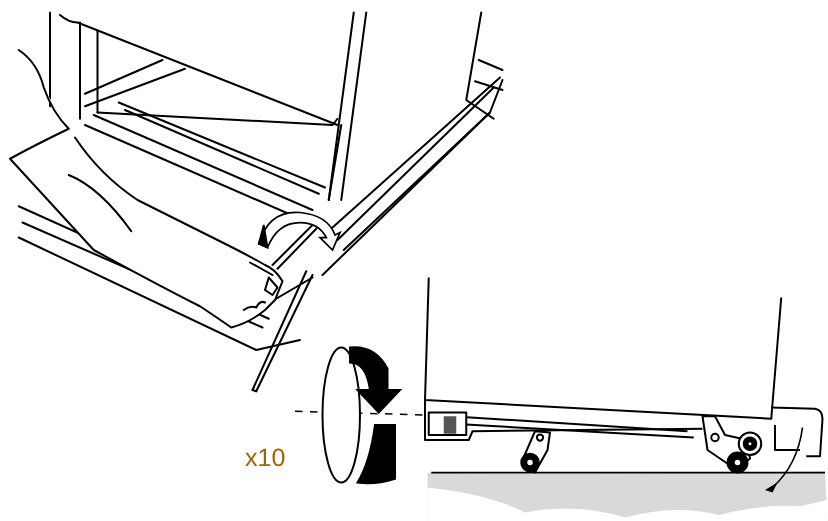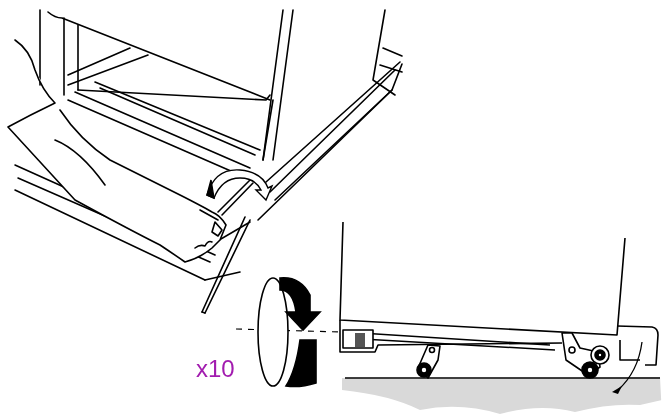--- a/index.html
+++ b/index.html
@@ -1,21 +1,21 @@
 <!DOCTYPE html>
 <html><head>
   <meta charset="utf-8">
   <style>
     html, body { margin: 0; padding: 0; background: #ffffff; }
     body { width: 662px; height: 417px; overflow: hidden; position: relative; }
     .canvas { position: absolute; left: 0; top: 0; width: 662px; height: 417px; }
     .canvas svg { position: absolute; left: 0; top: 0; }
     .label-x10 {
       position: absolute; left: 196px; top: 357px;
-      font-family: "Liberation Sans", sans-serif; font-size: 24px; color: #a21caf;
+      font-family: "Liberation Sans", sans-serif; font-size: 20px; color: #a16207;
       line-height: 1;
     }
   </style>
 </head>
 <body>
 
 <div class="canvas">
   <svg width="662" height="417" viewBox="0 0 662 417" xmlns="http://www.w3.org/2000/svg">
     <g fill="none" stroke="#000" stroke-width="1.6" stroke-linejoin="round" stroke-linecap="round">
 

